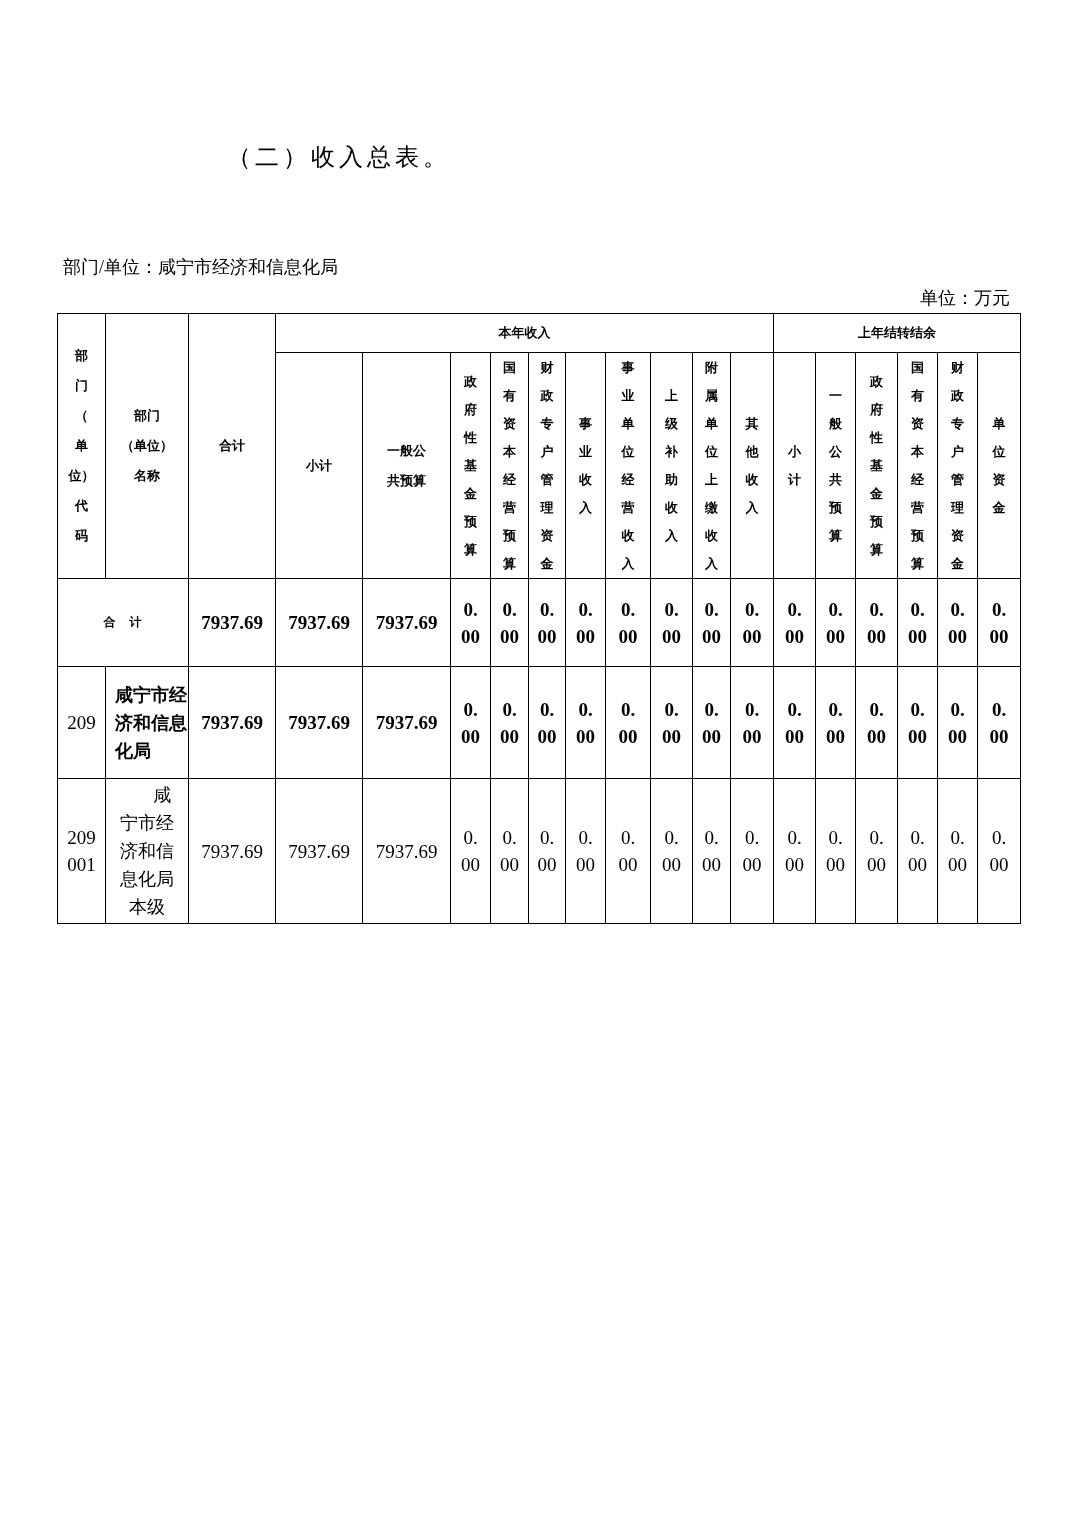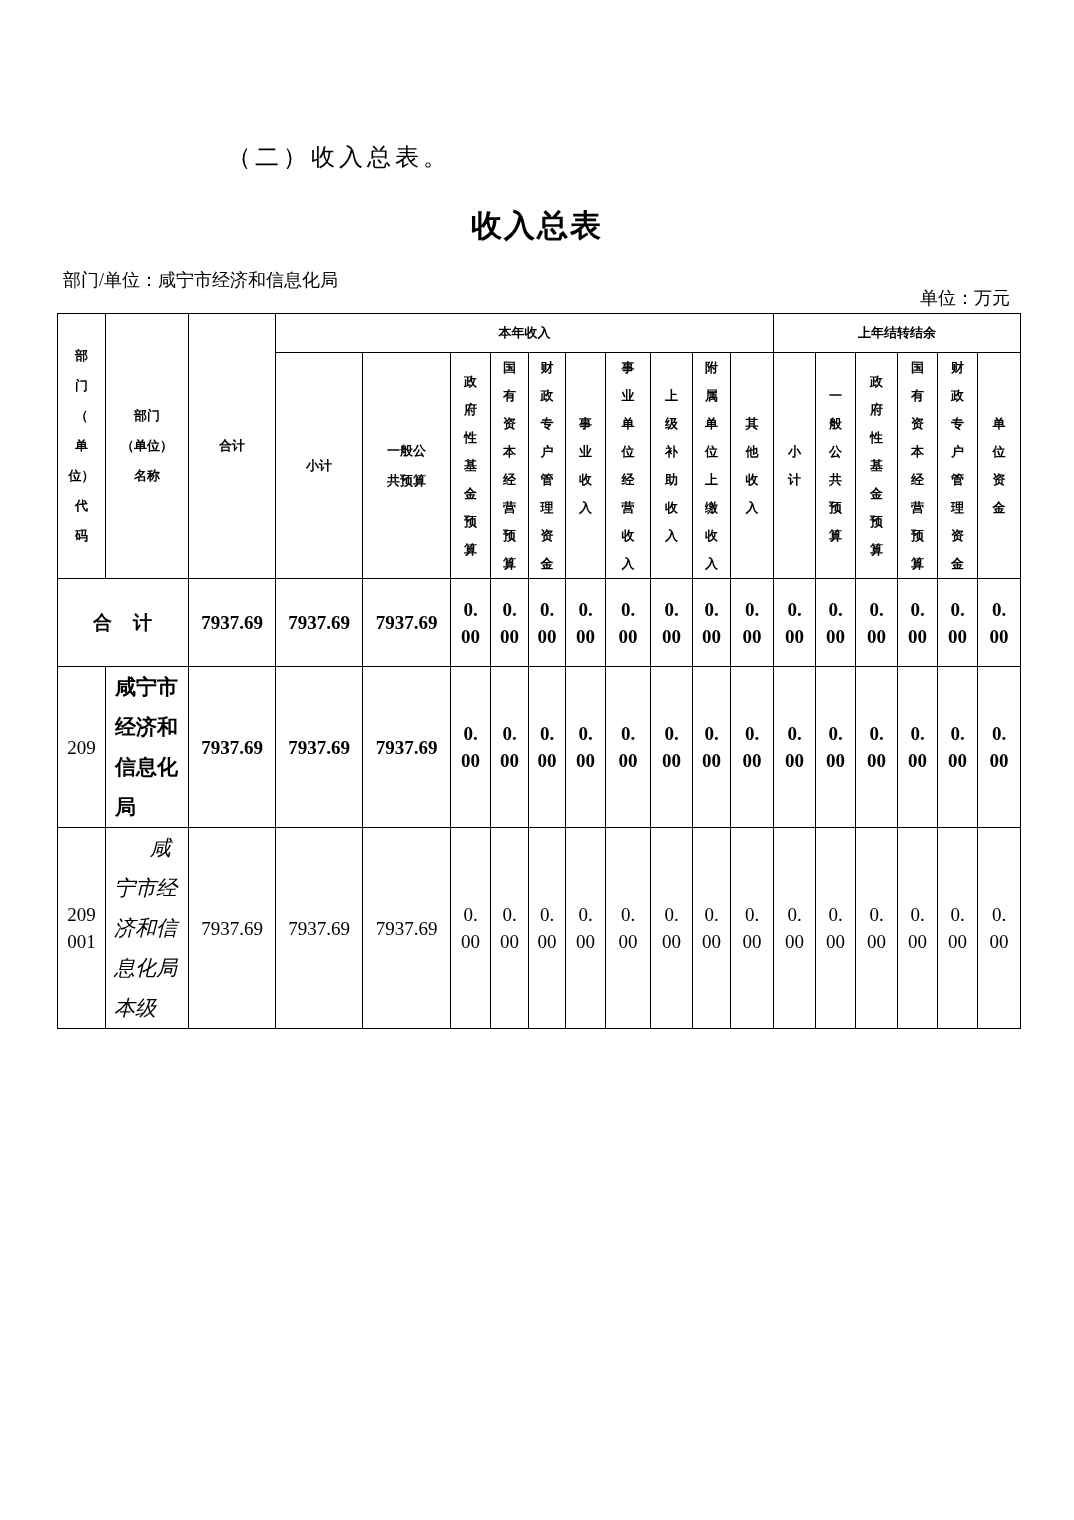--- a/index.html
+++ b/index.html
@@ -11,21 +11,21 @@
   .page{position:absolute;inset:0;padding-left:40px;}
   .heading{
     position:absolute;left:227px;top:141px;
     font-size:24px;letter-spacing:4px;white-space:nowrap;
   }
   .title{
     position:absolute;left:0;top:205px;width:1074px;text-align:center;
     font-family:"Liberation Sans","DejaVu Sans",sans-serif;
     font-weight:bold;font-size:31px;letter-spacing:2px;
   }
-  .meta-left{position:absolute;left:63px;top:268px;font-size:18px;}
+  .meta-left{position:absolute;left:63px;top:255px;font-size:18px;}
   .meta-right{position:absolute;right:64px;top:286px;font-size:18px;}
 
   table.budget{
     position:absolute;left:57px;top:313px;width:963px;
     border-collapse:collapse;table-layout:fixed;
     border:1px solid #000;
   }
   table.budget th,table.budget td{
     border:1px solid #000;text-align:center;vertical-align:middle;
     padding:0;overflow:hidden;
@@ -35,32 +35,31 @@
   .vert{white-space:pre-line;line-height:28px;font-size:18px;}
   th.corner{line-height:30px;}
   tr.h-group{height:39px;}
   tr.h-cols{height:226px;}
   tr.r1{height:88px;}
   tr.r2{height:112px;}
   tr.r3{height:145px;}
   td{font-size:19px;line-height:27px;}
   tr.r1 td,tr.r2 td{font-weight:bold;}
   tr.r2 td.code{font-weight:normal;}
-  td.name{font-size:21px;line-height:40px;}
+  td.name{font-size:18px;line-height:28px;}
   tr.r2 td.name{text-align:left;padding-left:9px;}
-  tr.r3 td.name{text-align:left;padding:0 8px;text-indent:1.7em;font-weight:normal;font-style:italic;}
-  td.rowlabel{font-size:19px;letter-spacing:1px;}
+  tr.r3 td.name{text-align:center;padding:0 8px;text-indent:1.7em;font-weight:normal;}
+  td.rowlabel{font-size:12px;letter-spacing:1px;}
 </style>
 </head>
 <body>
 
 <div class="page">
 
   <div class="heading">（二）收入总表。</div>
-  <div class="title">收入总表</div>
   <div class="meta-left">部门/单位：咸宁市经济和信息化局</div>
   <div class="meta-right">单位：万元</div>
 
   <table class="budget">
     <colgroup>
       <col style="width:48px">
         <col style="width:83px">
         <col style="width:87px">
       <col style="width:87px">
         <col style="width:88px">

